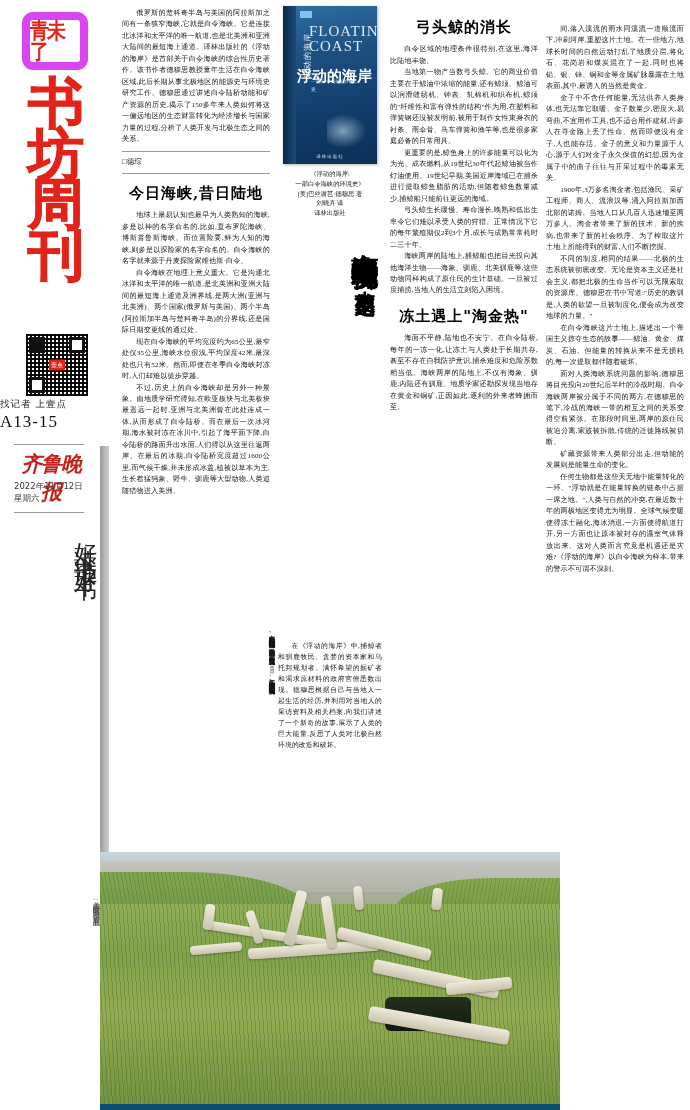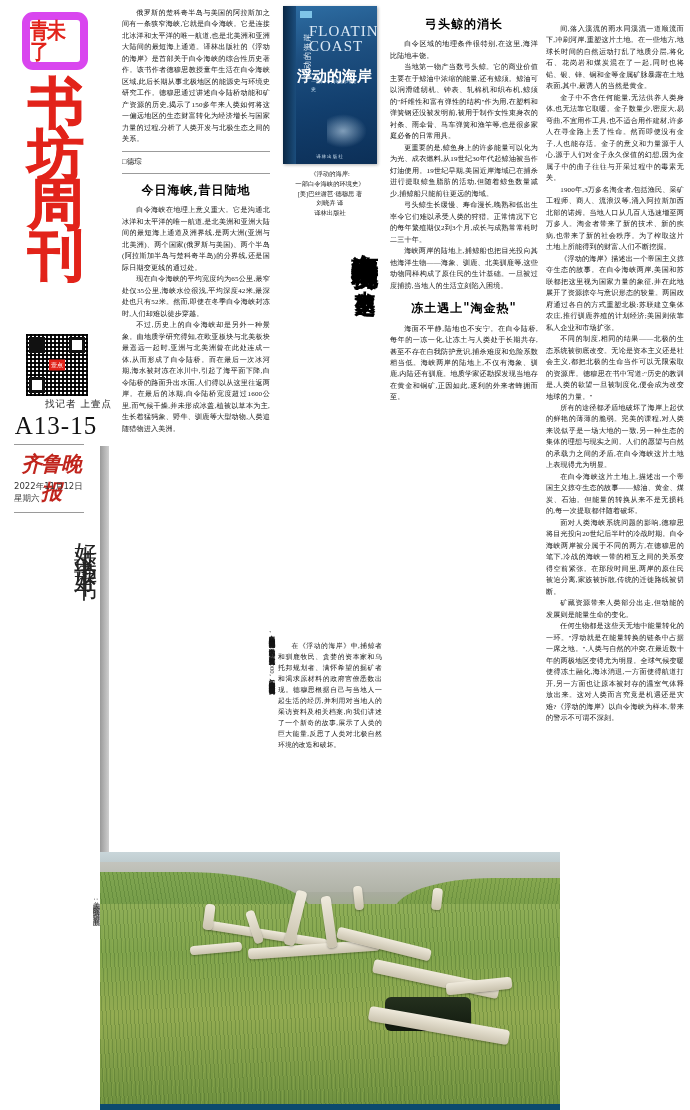--- a/index.html
+++ b/index.html
@@ -53,27 +53,27 @@
   .qr-corner{
     position:absolute;right:3px;top:3px;width:16px;height:16px;
     border:3px solid #111;background:#fff;box-sizing:border-box;
   }
   .qr-center{
     position:absolute;left:50%;top:50%;transform:translate(-50%,-50%);
     background:#e2231a;color:#fff;font-size:6px;padding:1px 2px;
     font-family:"DejaVu Sans",sans-serif;white-space:nowrap;
   }
   .rail-sub{
-    position:absolute;left:0;top:398px;width:112px;text-align:right;
+    position:absolute;left:0;top:398px;width:112px;text-align:left;
     font-size:9.5px;color:#222;letter-spacing:1px;
     font-family:"DejaVu Sans","Liberation Sans",sans-serif;
   }
   .rail-page{
-    position:absolute;left:0;top:412px;width:112px;text-align:center;
-    font-size:25px;color:#111;letter-spacing:1px;
+    position:absolute;left:0;top:412px;width:112px;text-align:left;
+    font-size:17px;color:#111;letter-spacing:1px;
     font-family:"Liberation Serif",serif;
   }
   .rail-divider{
     position:absolute;left:14px;top:444px;width:70px;height:1px;background:#9a9a9a;
   }
   .rail-paper{
     position:absolute;left:12px;top:450px;width:78px;text-align:center;
     font-size:21px;color:#c0241c;font-weight:bold;
     font-family:"DejaVu Serif",serif;font-style:italic;
     letter-spacing:-1px;
@@ -114,21 +114,21 @@
   .col{
     position:absolute;
     font-family:"Liberation Serif","DejaVu Serif",serif;
     font-size:7.1px;line-height:1.62;color:#161616;
     text-align:justify;
     letter-spacing:0.15px;
   }
   .col p{margin:0 0 0 0;text-indent:2em;}
   .col p.noind{text-indent:0;}
   .sec-h{
-    font-size:12px;font-weight:bold;text-align:center;
+    font-size:15px;font-weight:bold;text-align:center;
     margin:7px 0 5px 0;text-indent:0;letter-spacing:1px;
     color:#000;
     font-family:"DejaVu Serif","Liberation Serif",serif;
   }
   .rule{height:1px;background:#9b9b9b;margin:5px 0 4px 0;}
   .author{font-size:7.5px;margin:3px 0 4px 0;text-indent:0;}
 
   
   .cover-wrap{position:absolute;left:283px;top:6px;width:94px;}
   .cover{
@@ -262,20 +262,21 @@
     <div class="rail-credit">美编:陈明丽  编辑:曲鹏</div>
   </div>
 
   <div class="col" style="left:122px;top:8px;width:148px;height:840px;">
     <p>俄罗斯的楚科奇半岛与美国的阿拉斯加之间有一条狭窄海峡,它就是白令海峡。它是连接北冰洋和太平洋的唯一航道,也是北美洲和亚洲大陆间的最短海上通道。译林出版社的《浮动的海岸》是首部关于白令海峡的综合性历史著作。该书作者德穆思教授童年生活在白令海峡区域,此后长期从事北极地区的能源史与环境史研究工作。德穆思通过讲述白令陆桥动能和矿产资源的历史,揭示了150多年来人类如何将这一偏远地区的生态财富转化为经济增长与国家力量的过程,分析了人类开发与北极生态之间的关系。</p>
     <div class="rule"></div>
     <p class="author noind">□德琮</p>
     <div class="rule"></div>
 
     <div class="sec-h">今日海峡,昔日陆地</div>
+    <p>地球上最易认知也最早为人类熟知的海峡,多是以神的名字命名的,比如,直布罗陀海峡、博斯普鲁斯海峡。而位置险要,鲜为人知的海峡,则多是以探险家的名字命名的。白令海峡的名字就来源于丹麦探险家维他斯·白令。</p>
     <p>白令海峡在地理上意义重大。它是沟通北冰洋和太平洋的唯一航道,是北美洲和亚洲大陆间的最短海上通道及洲界线,是两大洲(亚洲与北美洲)、两个国家(俄罗斯与美国)、两个半岛(阿拉斯加半岛与楚科奇半岛)的分界线,还是国际日期变更线的通过处。</p>
     <p>现在白令海峡的平均宽度约为65公里,最窄处仅35公里,海峡水位很浅,平均深度42米,最深处也只有52米。然而,即使在冬季白令海峡封冻时,人们却难以徒步穿越。</p>
     <p>不过,历史上的白令海峡却是另外一种景象。由地质学研究得知,在欧亚板块与北美板块最遥远一起时,亚洲与北美洲曾在此处连成一体,从而形成了白令陆桥。而在最后一次冰河期,海水被封冻在冰川中,引起了海平面下降,白令陆桥的路面升出水面,人们得以从这里往返两岸。在最后的冰期,白令陆桥宽度超过1600公里,而气候干燥,并未形成冰盖,植被以草本为主,生长着猛犸象、野牛、驯鹿等大型动物,人类追随猎物进入美洲。</p>
   </div>
 
   <div class="col" style="left:258px;top:630px;width:20px;height:215px;writing-mode:vertical-rl;font-size:6.6px;line-height:1.7;">
     <p class="noind">在白令陆桥之上,白令海峡两岸是北极地区最适合人类生存的地方。而民族志学者认为,自1万多年前,这里就一直有人类居住。2000多年前,白令海峡附近的原住民就已经开始捕鲸,以各种海洋哺乳动物和鱼类为食。</p>
   </div>
 
   <div class="cover-wrap">
@@ -317,23 +318,21 @@
   </div>
 
   <div class="col" style="left:278px;top:640px;width:104px;height:205px;font-size:6.8px;">
     <p>在《浮动的海岸》中,捕鲸者和驯鹿牧民、贪婪的资本家和乌托邦规划者、满怀希望的掘矿者和渴求原材料的政府官僚悉数出现。德穆思根据自己与当地人一起生活的经历,并利用对当地人的采访资料及相关档案,向我们讲述了一个新奇的故事,展示了人类的巨大能量,反思了人类对北极自然环境的改造和破坏。</p>
   </div>
 
   <div class="col" style="left:546px;top:24px;width:138px;height:1096px;">
     <p>间,落入溪流的雨水同溪流一道顺流而下,冲刷河岸,重塑这片土地。在一些地方,地球长时间的自然运动打乱了地质分层,将化石、花岗岩和煤炭混在了一起,同时也将铅、银、锌、铜和金等金属矿脉暴露在土地表面,其中,最诱人的当然是黄金。</p>
     <p>金子中不含任何能量,无法供养人类身体,也无法靠它取暖。金子数量少,密度大,易弯曲,不宜用作工具,也不适合用作建材,许多人在寻金路上丢了性命。然而即使没有金子,人也能存活。金子的意义和力量源于人心,源于人们对金子永久保值的幻想,因为金属子中的曲子往往与开采过程中的毒素无关。</p>
     <p>1900年,3万多名淘金者,包括渔民、采矿工程师、商人、流浪汉等,涌入阿拉斯加西北部的诺姆。当地人口从几百人迅速增至两万多人。淘金者带来了新的技术、新的疾病,也带来了新的社会秩序。为了榨取这片土地上所能得到的财富,人们不断挖掘。</p>
-    <p>《浮动的海岸》描述出一个帝国主义掠夺生态的故事。在白令海峡两岸,美国和苏联都把这里视为国家力量的象征,并在此地展开了资源掠夺与意识形态的较量。两国政府通过各自的方式重塑北极:苏联建立集体农庄,推行驯鹿养殖的计划经济;美国则依靠私人企业和市场扩张。</p>
     <p>不同的制度,相同的结果——北极的生态系统被彻底改变。无论是资本主义还是社会主义,都把北极的生命当作可以无限索取的资源库。德穆思在书中写道:"历史的教训是,人类的欲望一旦被制度化,便会成为改变地球的力量。"</p>
-    <p>所有的途径都矛盾地破坏了海岸上起伏的鲜艳的薄薄的脆弱。完美的课程,对人类来说似乎是一场大地的一致,另一种生态的集体的理想与现实之间。人们的愿望与自然的承载力之间的矛盾,在白令海峡这片土地上表现得尤为明显。</p>
     <p>在白令海峡这片土地上,描述出一个帝国主义掠夺生态的故事——鲸油、黄金、煤炭、石油。但能量的转换从来不是无损耗的,每一次提取都伴随着破坏。</p>
     <p>面对人类海峡系统问题的影响,德穆思将目光投向20世纪后半叶的冷战时期。白令海峡两岸被分属于不同的两方,在德穆思的笔下,冷战的海峡一带的相互之间的关系变得空前紧张。在那段时间里,两岸的原住民被迫分离,家族被拆散,传统的迁徙路线被切断。</p>
     <p>矿藏资源带来人类部分出走,但动能的发展则是能量生命的变化。</p>
     <p>任何生物都是这些天无地中能量转化的一环。"浮动就是在能量转换的链条中占据一席之地。",人类与自然的冲突,在最近数十年的两极地区变得尤为明显。全球气候变暖使得冻土融化,海冰消退,一方面使得航道打开,另一方面也让原本被封存的温室气体释放出来。这对人类而言究竟是机遇还是灾难?《浮动的海岸》以白令海峡为样本,带来的警示不可谓不深刻。</p>
   </div>
 
   <div class="photo">
     <div class="sky"></div>
     <div class="beach"></div>
     <div class="beach2"></div>

